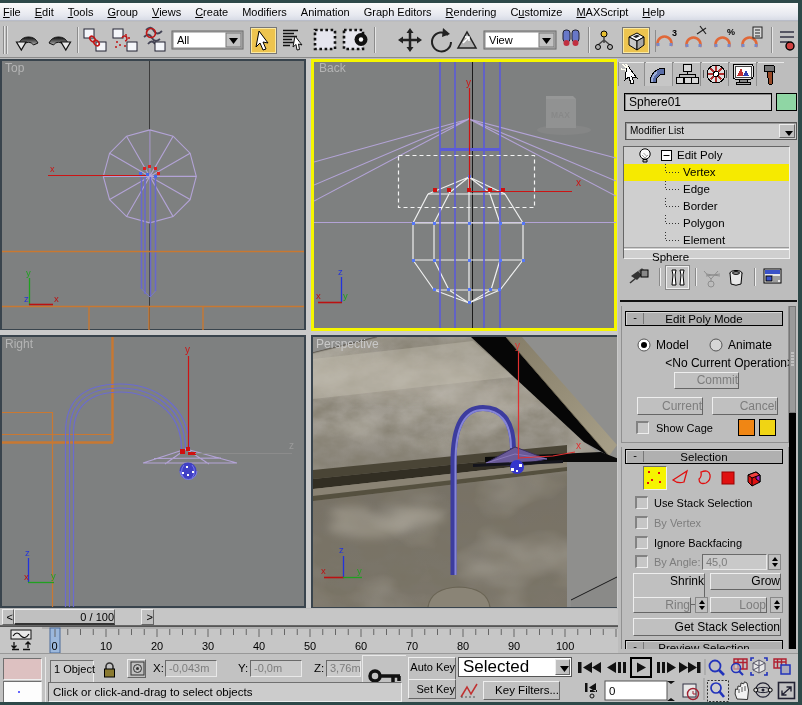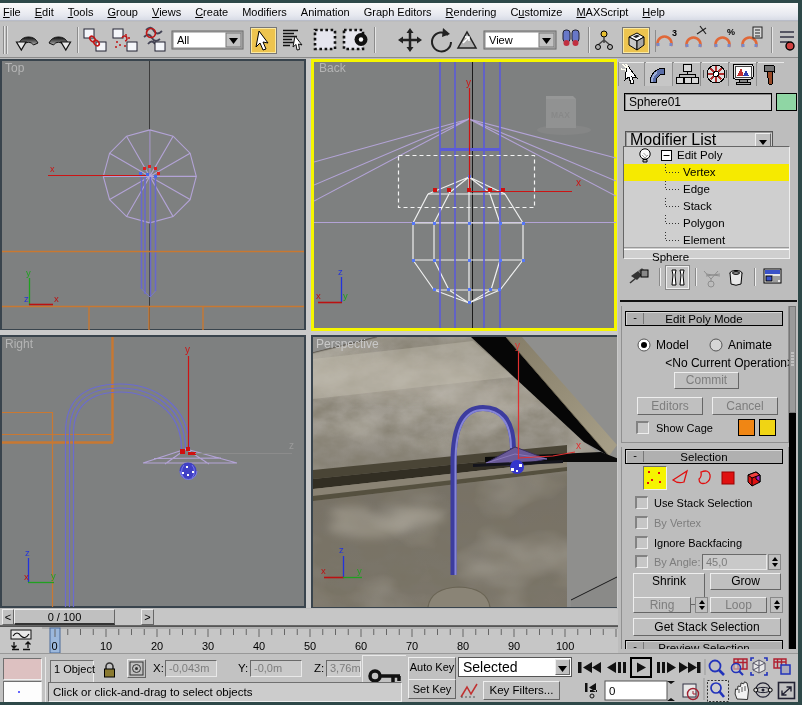--- a/index.html
+++ b/index.html
@@ -1,18 +1,18 @@
 <!DOCTYPE html>
 <html><head><meta charset="utf-8"><style>
 *{margin:0;padding:0;box-sizing:border-box}
 body{font-family:"Liberation Sans",sans-serif}
 #root{position:relative;width:802px;height:705px;background:#bdbdbd;overflow:hidden;font-size:11px;color:#000}
 .abs{position:absolute}
 .sunken{border-top:1px solid #707070;border-left:1px solid #707070;border-right:1px solid #efefef;border-bottom:1px solid #efefef}
-.btn{background:#c0c0c0;border-top:1px solid #eee;border-left:1px solid #eee;border-right:1px solid #666;border-bottom:1px solid #666;text-align:center;font-size:11px}
+.btn{background:#c0c0c0;border-top:1px solid #eee;border-left:1px solid #eee;border-right:1px solid #666;border-bottom:1px solid #666;text-align:right;font-size:11px}
 .dis{color:#7d7d7d}
 .fld{background:#c9c9c9;border-top:1px solid #6a6a6a;border-left:1px solid #6a6a6a;border-right:1px solid #e8e8e8;border-bottom:1px solid #e8e8e8;font-size:11px;padding-left:3px}
 .cb{width:13px;height:13px;background:#c6c6c6;border-top:2px solid #828282;border-left:2px solid #828282;border-right:1px solid #eee;border-bottom:1px solid #eee}
 .vplabel{position:absolute;left:5px;top:2px;color:#b4b4b4;font-size:12px}
 .rollhead{position:absolute;left:7px;right:17px;height:15px;background:#b0b0b0;border:1px solid #000;box-shadow:inset 1px 1px 0 #d6d6d6;text-align:center;font-size:11.5px;line-height:14px}
 .rollhead .minus{position:absolute;left:1px;top:1px;width:17px;height:11px;border-right:1px solid #777;text-align:center;line-height:9px;font-size:11px}
 .spinner{width:13px;height:16px;background:#c0c0c0;border:1px solid #888}
 .spinner:before{content:"";position:absolute;left:3px;top:2px;border-left:3.5px solid transparent;border-right:3.5px solid transparent;border-bottom:4px solid #000}
 .spinner:after{content:"";position:absolute;left:3px;bottom:2px;border-left:3.5px solid transparent;border-right:3.5px solid transparent;border-top:4px solid #000}
 </style></head><body>
@@ -573,21 +573,21 @@
       <div class="abs" style="left:362px;top:1px;width:44px;height:48px;border-left:1px solid #e8e8e8;border-top:1px solid #e8e8e8">
         <svg width="42" height="40" style="margin:6px 0 0 4px">
             <circle cx="8" cy="14" r="5" fill="none" stroke="#111" stroke-width="3.5"></circle>
             <path d="M13,14 h20" stroke="#111" stroke-width="3.5"></path>
             <path d="M26,14 v6 M32,14 v5" stroke="#111" stroke-width="3.5"></path>
           </svg>
       </div>
       <div class="abs sunken" style="left:48px;top:28px;width:354px;height:20px;background:#cccccc;line-height:18px;padding-left:4px;font-size:11.5px">Click or click-and-drag to select objects</div>
       <div class="btn abs" style="left:408px;top:3px;width:48px;height:24px;line-height:18px;font-size:11px;white-space:nowrap">Auto Key</div>
       <div class="btn abs" style="left:408px;top:25px;width:48px;height:20px;line-height:18px;font-size:11px;white-space:nowrap">Set Key</div>
-      <div class="abs" style="left:458px;top:3px;width:114px;height:20px;background:#fff;border:1px solid #555;line-height:18px;padding-left:4px;font-size:14px">Selected
+      <div class="abs" style="left:458px;top:3px;width:114px;height:20px;background:#fff;border:1px solid #555;line-height:18px;padding-left:4px;font-size:17px">Selected
         <div class="abs btn" style="right:1px;top:1px;width:15px;height:16px"><svg width="9" height="8" style="margin-top:4px">
               <path d="M0,1 L9,1 L4.5,7 Z" fill="#000"></path>
             </svg></div>
       </div>
       <svg class="abs" style="left:459px;top:27px" width="22" height="20">
           <path d="M2,16 L8,6 L12,13 L18,3" fill="none" stroke="#c03030" stroke-width="1.5"></path>
           <path d="M2,16 h16" stroke="#555" stroke-dasharray="2,2"></path>
         </svg>
       <div class="btn abs" style="left:483px;top:27px;width:77px;height:19px;line-height:17px;font-size:11.5px">Key Filters...</div>
       <svg class="abs" style="left:576px;top:3px" width="226" height="46">
@@ -720,21 +720,21 @@
 
       <g transform="translate(143,3)">
           <path d="M3,2 Q8,0 13,2 L13,8 Q8,6 3,8 Z" fill="#777" stroke="#000"></path>
           <path d="M6,8 L8,20 L11,20 L12,8" fill="#9a4a28" stroke="#000"></path>
         </g>
     </svg>
 
     <div class="abs" style="left:6px;top:34px;width:148px;height:18px;background:#cdcdcd;border:1px solid #000;box-shadow:inset 1px 1px 0 #888;line-height:16px;padding-left:4px;font-size:12px">Sphere01</div>
     <div class="abs" style="left:158px;top:34px;width:21px;height:18px;background:#8fd6a4;border:1px solid #000"></div>
 
-    <div class="abs" style="left:7px;top:72px;width:148px;height:18px;background:#cdcdcd;border:1px solid #555;box-shadow:inset 1px 1px 0 #999;line-height:16px;padding-left:4px;font-size:16px">Modifier List
+    <div class="abs" style="left:7px;top:63px;width:172px;height:18px;background:#cdcdcd;border:1px solid #555;box-shadow:inset 1px 1px 0 #999;line-height:16px;padding-left:4px;font-size:10px">Modifier List
       <div class="abs btn" style="right:1px;top:1px;width:16px;height:14px;background:#c0c0c0"><svg width="10" height="8" style="margin-top:3px">
             <path d="M1,2 L9,2 L5,7 Z" fill="#000"></path>
           </svg></div>
     </div>
 
     <div class="abs" style="left:5px;top:87px;width:167px;height:113px;background:#cfcfcf;border-top:1px solid #666;border-left:1px solid #666;border-right:1px solid #eee;border-bottom:1px solid #eee;font-size:11.5px">
       <div class="abs" style="left:0;top:0;width:100%;height:17px">
         <svg class="abs" style="left:14px;top:1px" width="14" height="15">
             <circle cx="7" cy="6" r="5.2" fill="#fafafa" stroke="#000"></circle>
             <path d="M4,7 l3,3 3,-3 M5.5,5 l3,3" stroke="#888" fill="none" stroke-width="0.8"></path>
@@ -752,21 +752,21 @@
             <path d="M0.5,0 V8.5 H15" stroke="#333" stroke-dasharray="1,2" fill="none"></path>
           </svg>
         </div>
       <div class="abs" style="left:0;top:34px;width:100%;height:17px">
           <span class="abs" style="left:59px;top:2px">Edge</span>
           <svg class="abs" style="left:41px;top:0" width="16" height="17">
             <path d="M0.5,0 V8.5 H15" stroke="#333" stroke-dasharray="1,2" fill="none"></path>
           </svg>
         </div>
       <div class="abs" style="left:0;top:51px;width:100%;height:17px">
-          <span class="abs" style="left:59px;top:2px">Stack</span>
+          <span class="abs" style="left:59px;top:2px">Border</span>
           <svg class="abs" style="left:41px;top:0" width="16" height="17">
             <path d="M0.5,0 V8.5 H15" stroke="#333" stroke-dasharray="1,2" fill="none"></path>
           </svg>
         </div>
       <div class="abs" style="left:0;top:68px;width:100%;height:17px">
           <span class="abs" style="left:59px;top:2px">Polygon</span>
           <svg class="abs" style="left:41px;top:0" width="16" height="17">
             <path d="M0.5,0 V8.5 H15" stroke="#333" stroke-dasharray="1,2" fill="none"></path>
           </svg>
         </div>
@@ -823,21 +823,21 @@
     <div class="rollhead" style="top:252px;left:7px;width:158px"><span class="minus">-</span>Edit Poly Mode</div>
     <svg class="abs" style="left:18px;top:279px" width="150" height="16">
       <circle cx="8" cy="7" r="6" fill="#fff" stroke="#555"></circle>
         <circle cx="8" cy="7" r="3" fill="#000"></circle>
       <circle cx="80" cy="7" r="6" fill="#d6d6d6" stroke="#555"></circle>
       <text x="20" y="11" font-size="12" font-family="Liberation Sans">Model</text>
       <text x="92" y="11" font-size="12" font-family="Liberation Sans">Animate</text>
     </svg>
     <div class="abs" style="left:0;top:297px;width:176px;text-align:right;font-size:12px">&lt;No Current Operation&gt;</div>
     <div class="btn dis abs" style="left:56px;top:313px;width:65px;height:17px;line-height:15px;font-size:12px">Commit</div>
-    <div class="btn dis abs" style="left:19px;top:338px;width:66px;height:18px;line-height:16px;font-size:12px">Editors</div>
+    <div class="btn dis abs" style="left:19px;top:338px;width:66px;height:18px;line-height:16px;font-size:12px">Current</div>
     <div class="btn dis abs" style="left:94px;top:338px;width:66px;height:18px;line-height:16px;font-size:12px">Cancel</div>
     <div class="cb abs" style="left:18px;top:362px"></div>
     <div class="abs" style="left:38px;top:363px;font-size:11px">Show Cage</div>
     <div class="abs" style="left:120px;top:360px;width:17px;height:17px;background:#f08614;border:1px solid #000"></div>
     <div class="abs" style="left:141px;top:360px;width:17px;height:17px;background:#f0d414;border:1px solid #000"></div>
 
     <div class="abs" style="left:3px;top:388px;width:168px;height:203px;border-left:1px solid #909090;border-right:1px solid #909090"></div>
     <div class="rollhead" style="top:390px;left:7px;width:158px"><span class="minus">-</span>Selection</div>
 
     <div class="abs sunken" style="left:25px;top:407px;width:24px;height:24px;background:#f6f400">

